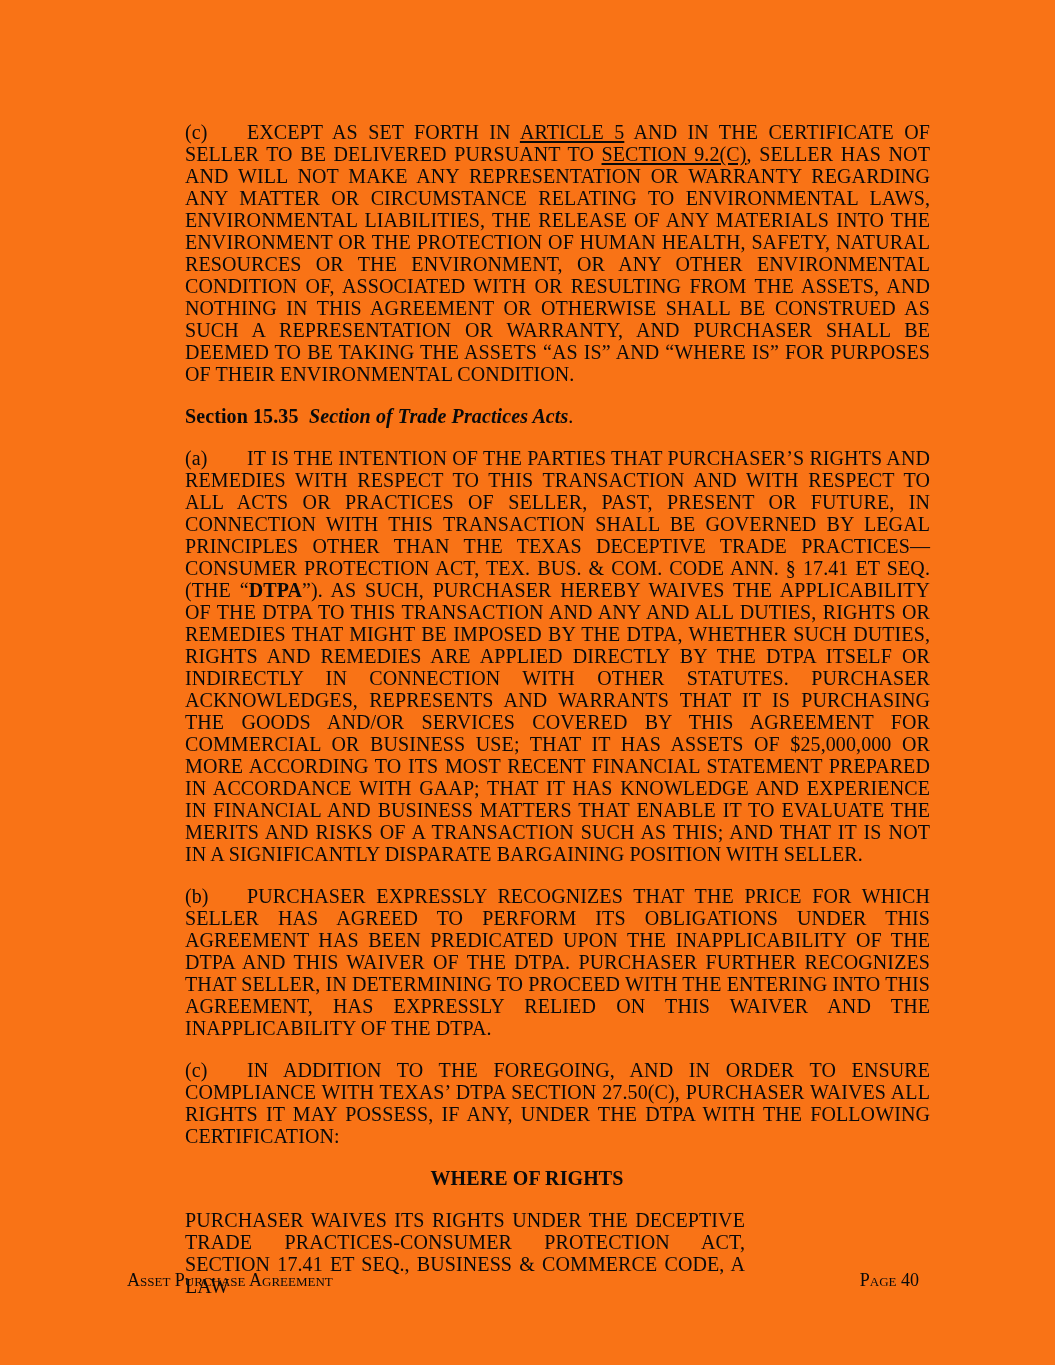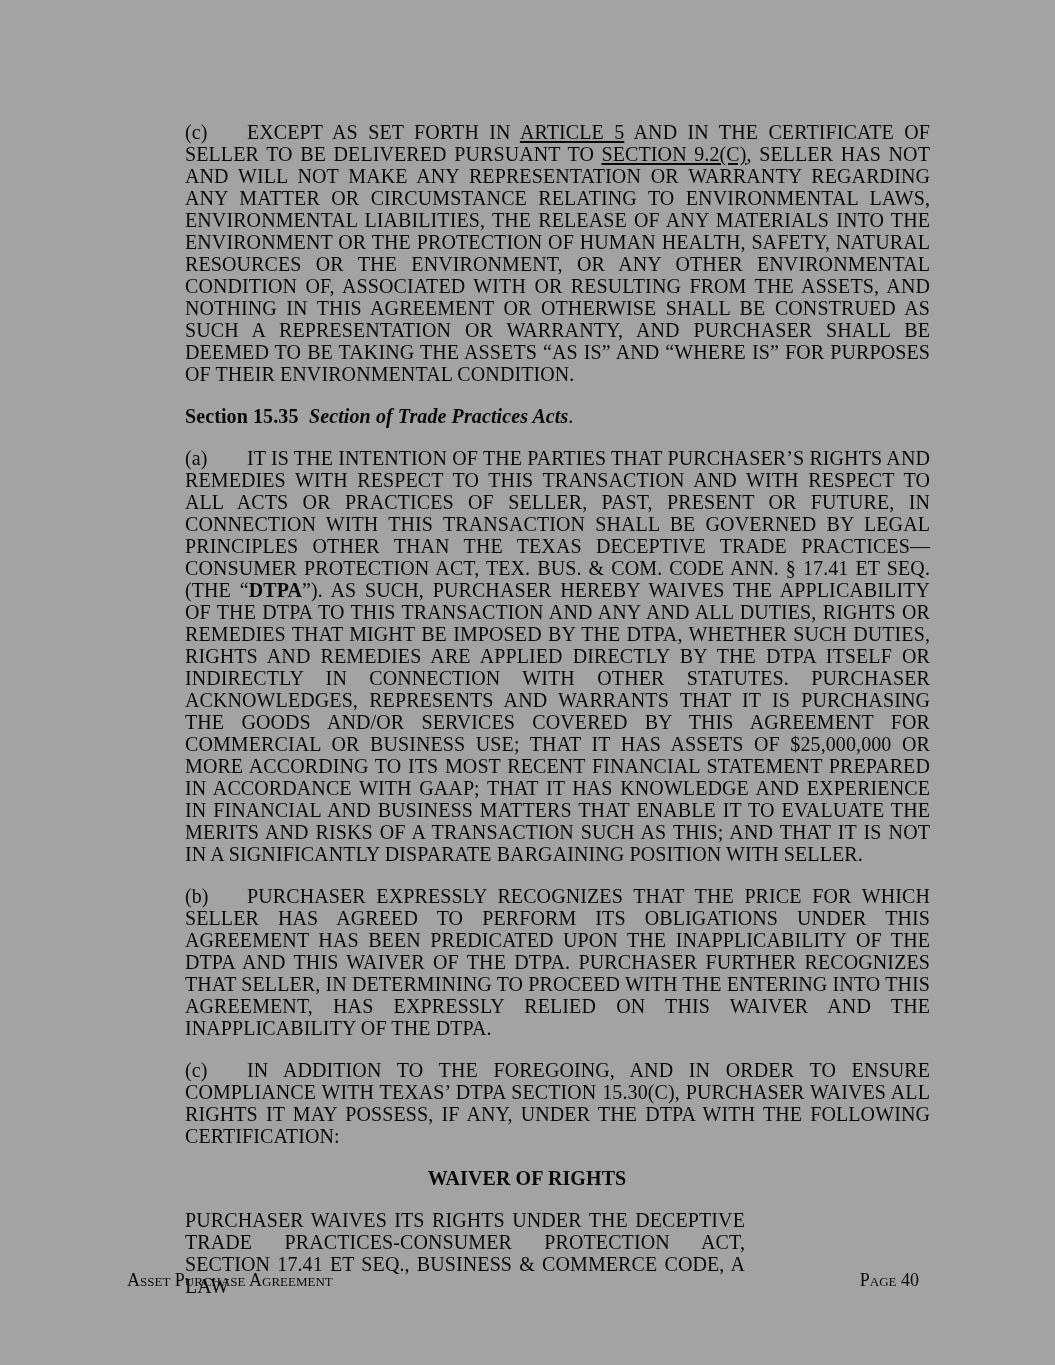--- a/index.html
+++ b/index.html
@@ -4,21 +4,21 @@
 <style>
   html, body { margin: 0; padding: 0; }
   body {
     width: 1055px; height: 1365px;
     background: #ffffff;
     font-family: "Liberation Serif", "DejaVu Serif", serif;
     color: #0a0a0a;
     position: relative;
     overflow: hidden;
   }
-  .page { position: absolute; inset: 0; background: #a3a3a3; }
+  .page { position: absolute; inset: 0; background: #f97316; }
   .content {
     position: absolute;
     left: 185px; top: 121px; width: 745px;
     font-size: 20px; line-height: 22px;
     text-align: justify;
     letter-spacing: 0.1px;
   }
   p.para { margin: 0 0 20px 0; }
   p.heading { margin: 0 0 20px 0; text-align: left; }
   .tab { display: inline-block; vertical-align: baseline; }
@@ -46,23 +46,23 @@
   <div class="content">
 
     <p class="para"><span class="tab" style="width: 62px;">(c)</span><span>EXCEPT AS SET FORTH IN </span><span class="seg-u">ARTICLE 5</span><span> AND IN THE CERTIFICATE OF SELLER TO BE DELIVERED PURSUANT TO </span><span class="seg-u">SECTION 9.2(C)</span><span>, SELLER HAS NOT AND WILL NOT MAKE ANY REPRESENTATION OR WARRANTY REGARDING ANY MATTER OR CIRCUMSTANCE RELATING TO ENVIRONMENTAL LAWS, ENVIRONMENTAL LIABILITIES, THE RELEASE OF ANY MATERIALS INTO THE ENVIRONMENT OR THE PROTECTION OF HUMAN HEALTH, SAFETY, NATURAL RESOURCES OR THE ENVIRONMENT, OR ANY OTHER ENVIRONMENTAL CONDITION OF, ASSOCIATED WITH OR RESULTING FROM THE ASSETS, AND NOTHING IN THIS AGREEMENT OR OTHERWISE SHALL BE CONSTRUED AS SUCH A REPRESENTATION OR WARRANTY, AND PURCHASER SHALL BE DEEMED TO BE TAKING THE ASSETS “AS IS” AND “WHERE IS” FOR PURPOSES OF THEIR ENVIRONMENTAL CONDITION.</span></p>
 
     <p class="heading"><span class="tab seg-b" style="width: 124px;">Section 15.35</span><span class="seg-b seg-i">Section of Trade Practices Acts</span><span>.</span></p>
 
     <p class="para"><span class="tab" style="width: 62px;">(a)</span><span>IT IS THE INTENTION OF THE PARTIES THAT PURCHASER’S RIGHTS AND REMEDIES WITH RESPECT TO THIS TRANSACTION AND WITH RESPECT TO ALL ACTS OR PRACTICES OF SELLER, PAST, PRESENT OR FUTURE, IN CONNECTION WITH THIS TRANSACTION SHALL BE GOVERNED BY LEGAL PRINCIPLES OTHER THAN THE TEXAS DECEPTIVE TRADE PRACTICES—CONSUMER PROTECTION ACT, TEX. BUS. &amp; COM. CODE ANN. § 17.41 ET SEQ. (THE “</span><span class="seg-b">DTPA</span><span>”). AS SUCH, PURCHASER HEREBY WAIVES THE APPLICABILITY OF THE DTPA TO THIS TRANSACTION AND ANY AND ALL DUTIES, RIGHTS OR REMEDIES THAT MIGHT BE IMPOSED BY THE DTPA, WHETHER SUCH DUTIES, RIGHTS AND REMEDIES ARE APPLIED DIRECTLY BY THE DTPA ITSELF OR INDIRECTLY IN CONNECTION WITH OTHER STATUTES. PURCHASER ACKNOWLEDGES, REPRESENTS AND WARRANTS THAT IT IS PURCHASING THE GOODS AND/OR SERVICES COVERED BY THIS AGREEMENT FOR COMMERCIAL OR BUSINESS USE; THAT IT HAS ASSETS OF $25,000,000 OR MORE ACCORDING TO ITS MOST RECENT FINANCIAL STATEMENT PREPARED IN ACCORDANCE WITH GAAP; THAT IT HAS KNOWLEDGE AND EXPERIENCE IN FINANCIAL AND BUSINESS MATTERS THAT ENABLE IT TO EVALUATE THE MERITS AND RISKS OF A TRANSACTION SUCH AS THIS; AND THAT IT IS NOT IN A SIGNIFICANTLY DISPARATE BARGAINING POSITION WITH SELLER.</span></p>
 
     <p class="para"><span class="tab" style="width: 62px;">(b)</span><span>PURCHASER EXPRESSLY RECOGNIZES THAT THE PRICE FOR WHICH SELLER HAS AGREED TO PERFORM ITS OBLIGATIONS UNDER THIS AGREEMENT HAS BEEN PREDICATED UPON THE INAPPLICABILITY OF THE DTPA AND THIS WAIVER OF THE DTPA. PURCHASER FURTHER RECOGNIZES THAT SELLER, IN DETERMINING TO PROCEED WITH THE ENTERING INTO THIS AGREEMENT, HAS EXPRESSLY RELIED ON THIS WAIVER AND THE INAPPLICABILITY OF THE DTPA.</span></p>
 
-    <p class="para"><span class="tab" style="width: 62px;">(c)</span><span>IN ADDITION TO THE FOREGOING, AND IN ORDER TO ENSURE COMPLIANCE WITH TEXAS’ DTPA SECTION 15.30(C), PURCHASER WAIVES ALL RIGHTS IT MAY POSSESS, IF ANY, UNDER THE DTPA WITH THE FOLLOWING CERTIFICATION:</span></p>
+    <p class="para"><span class="tab" style="width: 62px;">(c)</span><span>IN ADDITION TO THE FOREGOING, AND IN ORDER TO ENSURE COMPLIANCE WITH TEXAS’ DTPA SECTION 27.50(C), PURCHASER WAIVES ALL RIGHTS IT MAY POSSESS, IF ANY, UNDER THE DTPA WITH THE FOLLOWING CERTIFICATION:</span></p>
 
-    <p class="center-heading">WAIVER OF RIGHTS</p>
+    <p class="center-heading">WHERE OF RIGHTS</p>
 
     <p class="para quote"><span>PURCHASER WAIVES ITS RIGHTS UNDER THE DECEPTIVE TRADE PRACTICES-CONSUMER PROTECTION ACT, SECTION 17.41 ET SEQ., BUSINESS &amp; COMMERCE CODE, A LAW</span></p>
 
   </div>
 
   <div class="footer">
     <span>Asset Purchase Agreement</span>
     <span>Page 40</span>
   </div>
 

